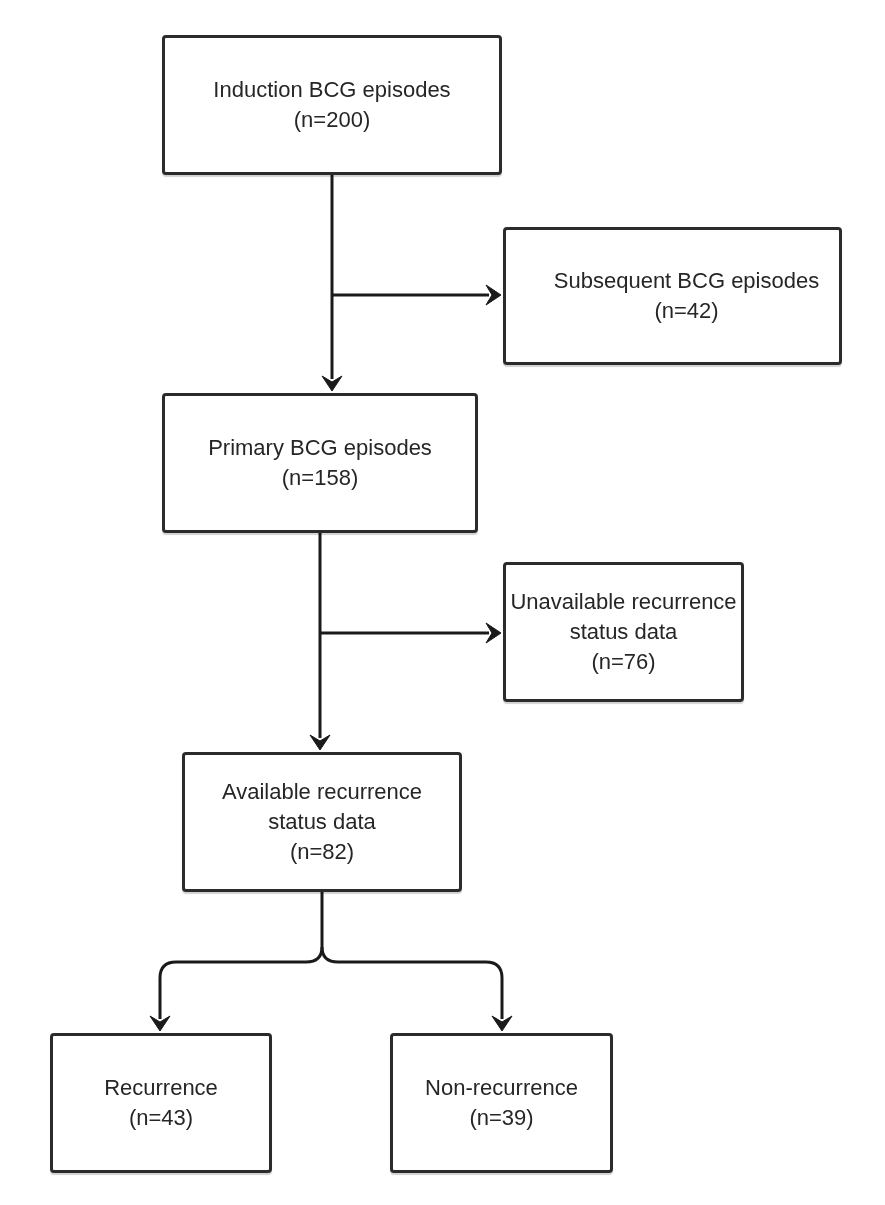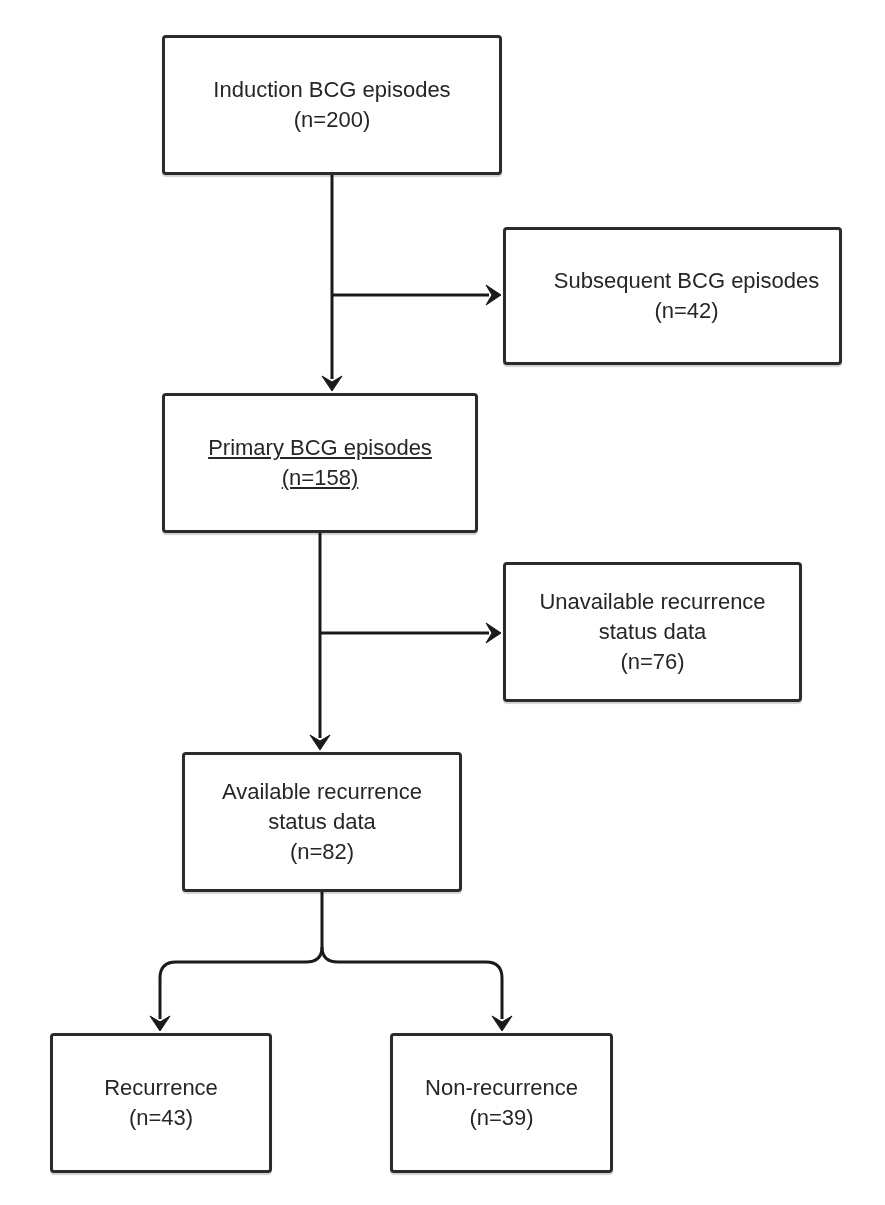--- a/index.html
+++ b/index.html
@@ -85,26 +85,26 @@
   <div class="flow-box" style="left:162px; top:35px;  width:340px; height:140px;">
     <span>Induction BCG episodes
 (n=200)</span>
   </div>
 
   <div class="flow-box" style="left:503px; top:227px; width:339px; height:138px;padding-left:28px;">
     <span>Subsequent BCG episodes
 (n=42)</span>
   </div>
 
-  <div class="flow-box" style="left:162px; top:393px; width:316px; height:140px;text-decoration:underline;">
+  <div class="flow-box" style="left:162px; top:393px; width:316px; height:140px;">
     <span>Primary BCG episodes
 (n=158)</span>
   </div>
 
-  <div class="flow-box" style="left:503px; top:562px; width:299px; height:140px;">
+  <div class="flow-box" style="left:503px; top:562px; width:241px; height:140px;">
     <span>Unavailable recurrence
 status data
 (n=76)</span>
   </div>
 
   <div class="flow-box" style="left:182px; top:752px; width:280px; height:140px;">
     <span>Available recurrence
 status data
 (n=82)</span>
   </div>

